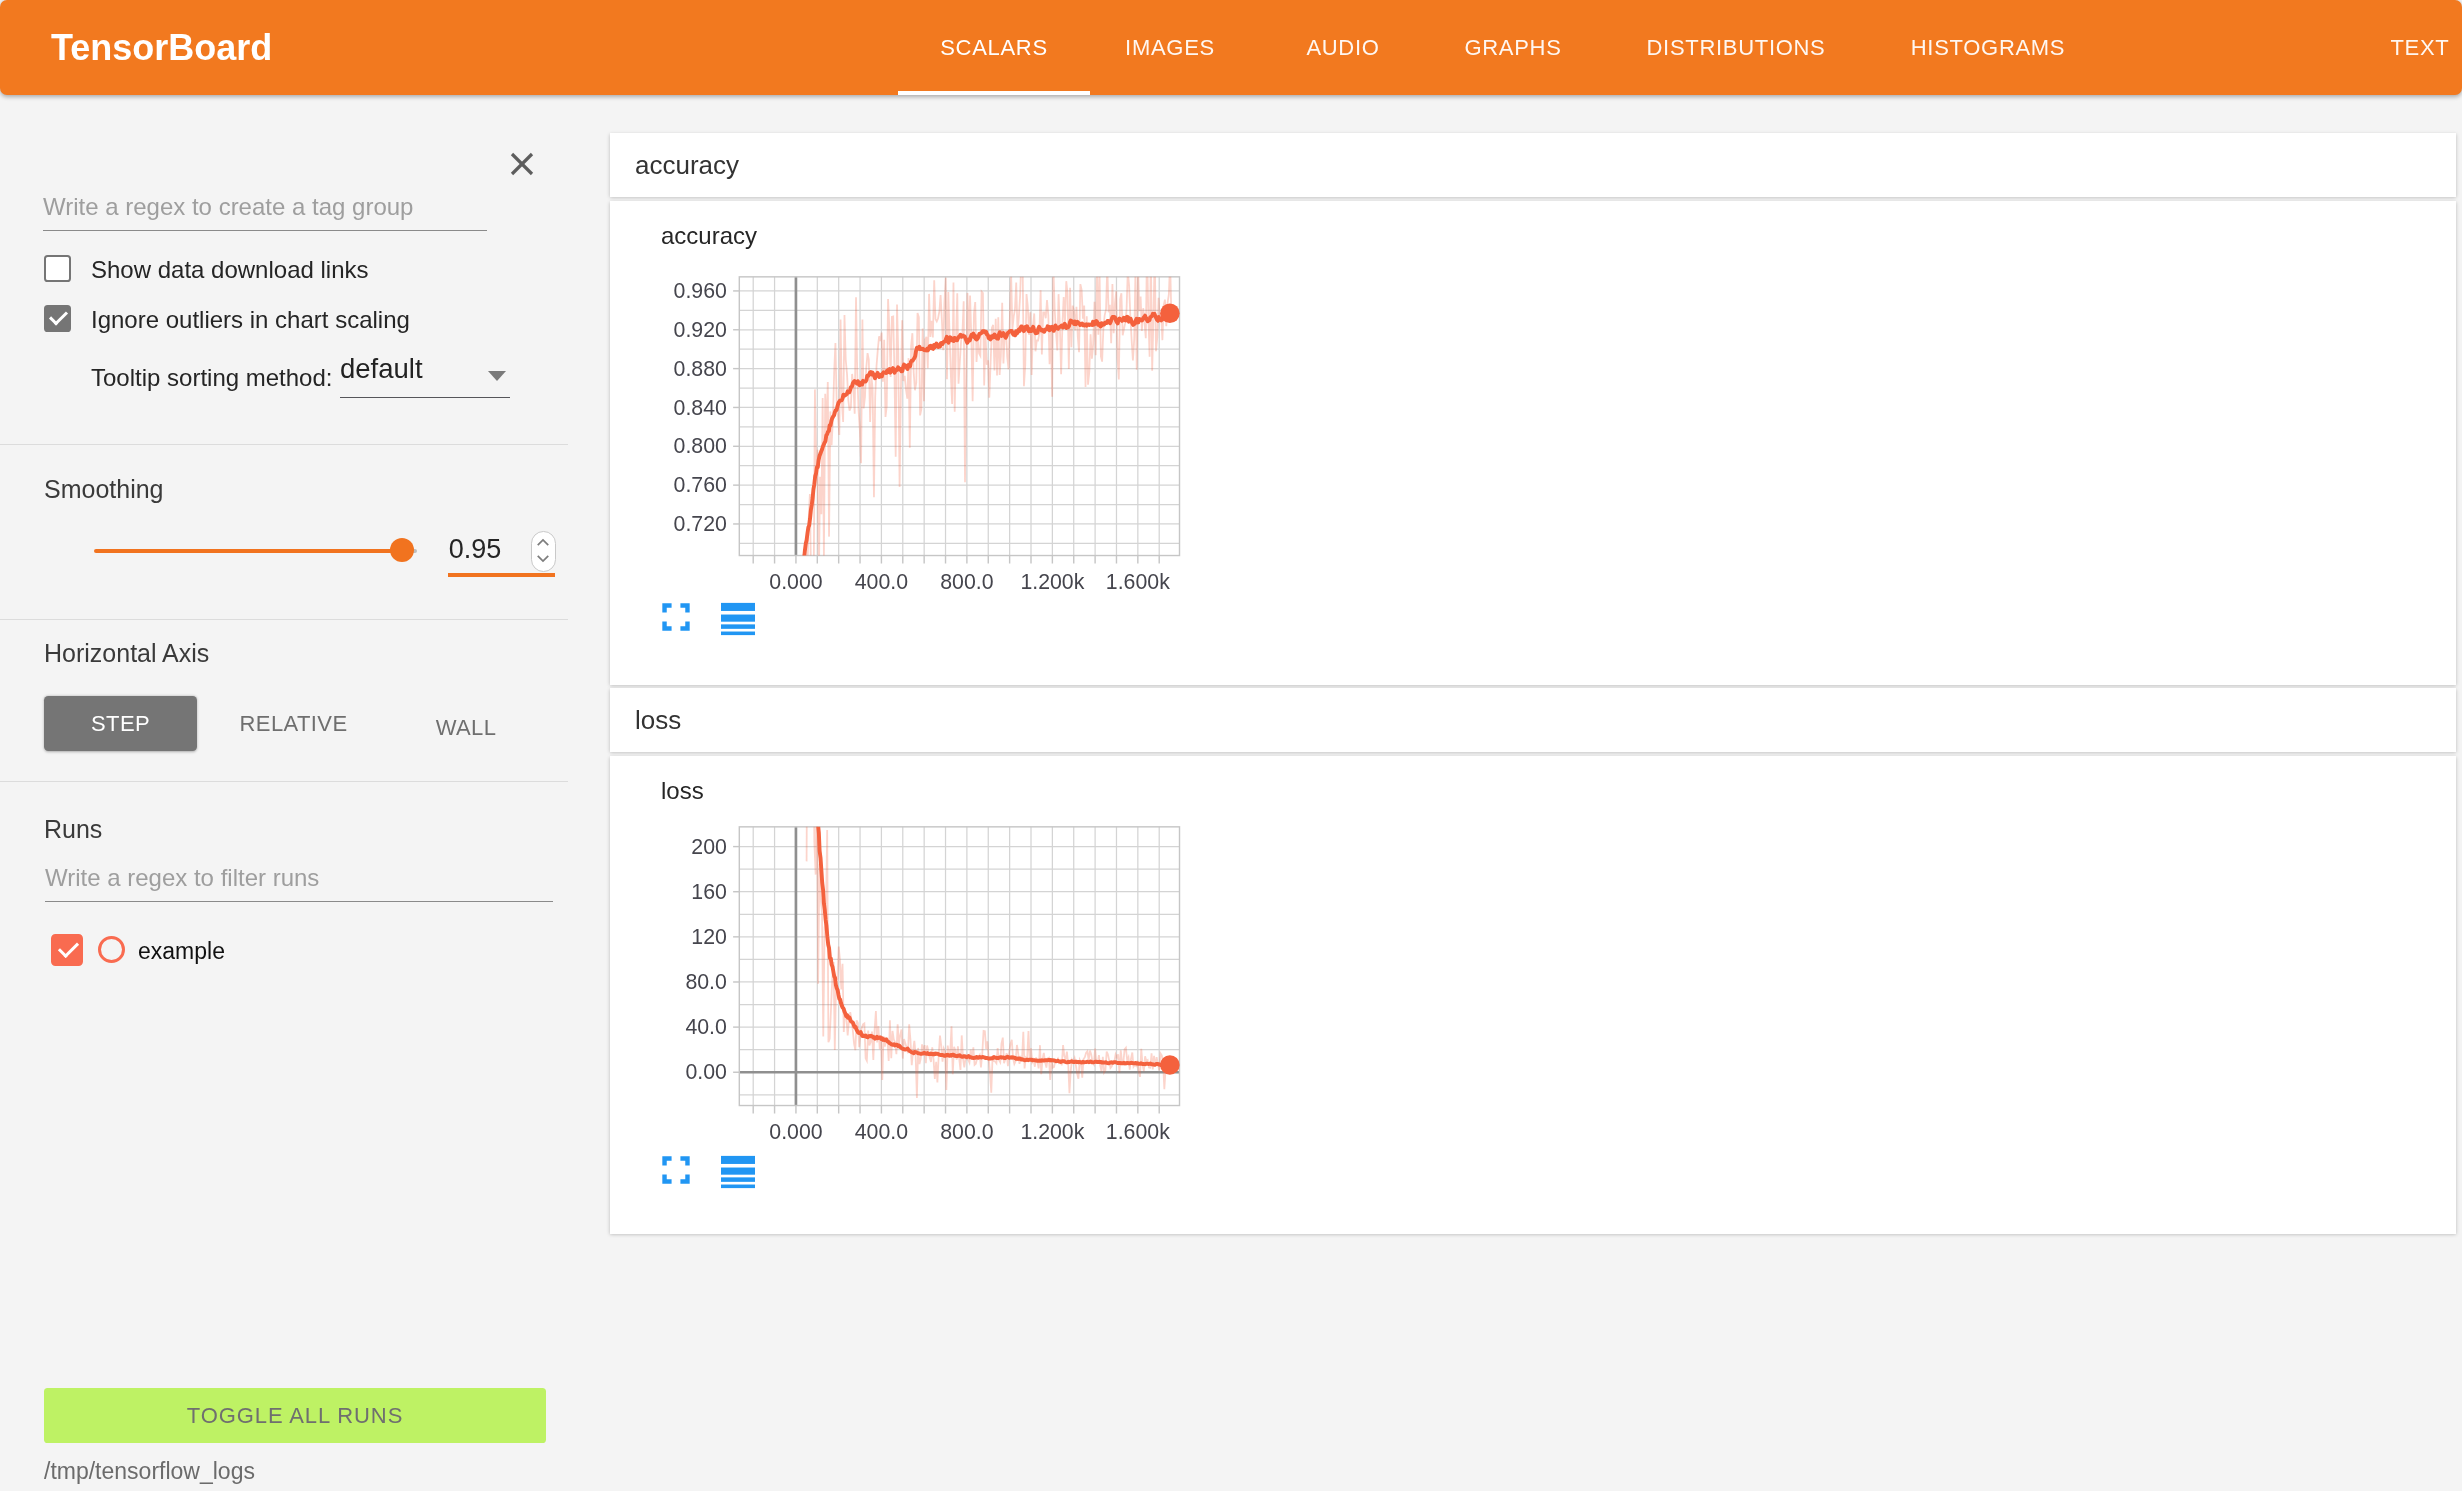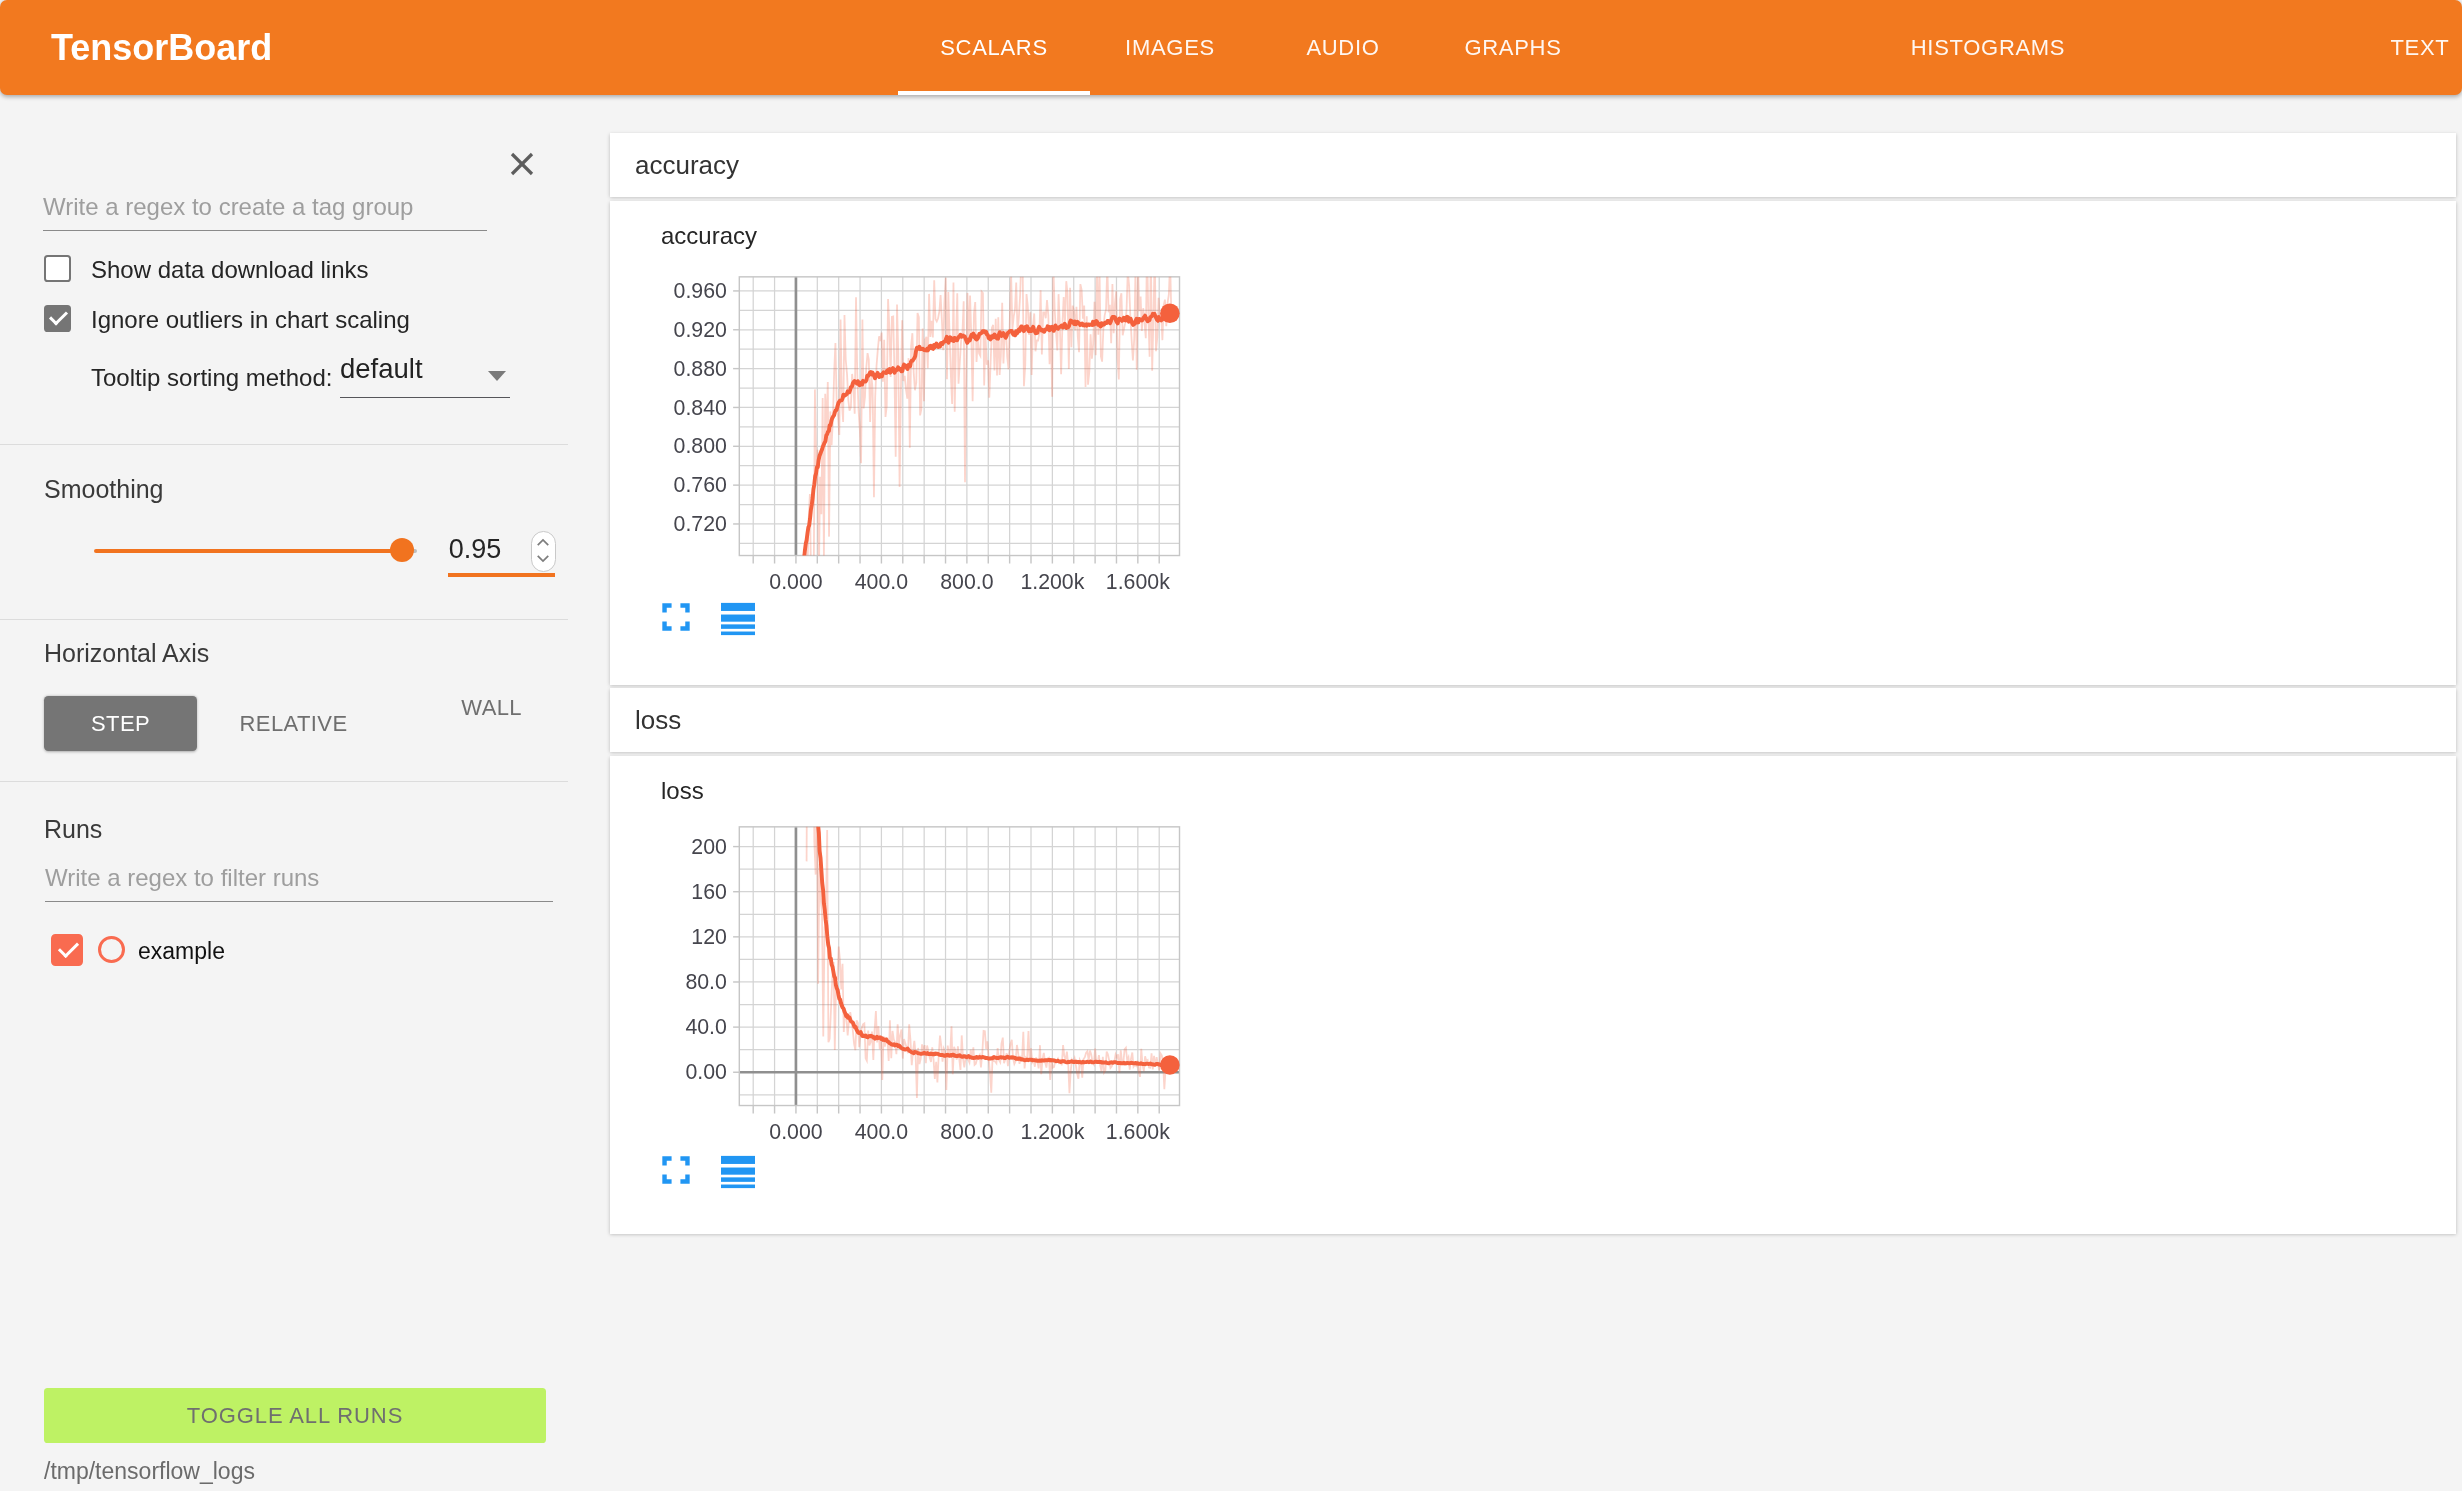--- a/index.html
+++ b/index.html
@@ -50,20 +50,21 @@
 </head>
 <body>
 <div id="app">
 
 <div class="header">
   <div class="hdr-title">TensorBoard</div>
   <div class="tab active" style="left:994px">SCALARS</div>
   <div class="tab" style="left:1170px">IMAGES</div>
   <div class="tab" style="left:1343px">AUDIO</div>
   <div class="tab" style="left:1513px">GRAPHS</div>
+  <div class="tab" style="left:1736px">DISTRIBUTIONS</div>
   <div class="tab" style="left:1988px">HISTOGRAMS</div>
   <div class="tab" style="left:2420px">TEXT</div>
   <div class="tab-indicator"></div>
 </div>
 
 <input class="side-input" style="left: 43px; top: 145px; width: 444px; margin-top: 48px;" placeholder="Write a regex to create a tag group">
 <button class="icon-btn" style="left:504px;top:147px;width:36px;height:36px;">
   <svg width="34" height="34" viewBox="0 0 34 34">
     <line x1="7" y1="7" x2="27" y2="27" stroke="#5d5d5d" stroke-width="3.2"></line>
     <line x1="27" y1="7" x2="7" y2="27" stroke="#5d5d5d" stroke-width="3.2"></line>
@@ -99,21 +100,21 @@
         <path d="M2 2 L8 8 L14 2" stroke="#7d7d7d" stroke-width="2" fill="none"></path>
       </svg>
 </div>
 <div style="position:absolute;left:448px;top:573px;width:107px;height:3.6px;background:#f1731f;"></div>
 
 <div class="divider" style="top:619px;"></div>
 
 <div class="sec-lbl" style="left:44px;top:639px;">Horizontal Axis</div>
 <button class="axis-btn selected" style="left:44px;top:696px;width:153px;">STEP</button>
 <button class="axis-btn" style="left:225px;top:696px;width:137px;">RELATIVE</button>
-<button class="axis-btn" style="left:404px;top:680px;width:124px;text-align:right;">WALL</button>
+<button class="axis-btn" style="left:404px;top:700px;width:124px;">WALL</button>
 
 <div class="divider" style="top:781px;"></div>
 
 <div class="sec-lbl" style="left:44px;top:815px;">Runs</div>
 <input class="side-input" style="left: 45px; top: 864px; width: 508px;" placeholder="Write a regex to filter runs">
 
 <div>
   <div class="cb run checked" style="left:51px;top:934px;">
         <span class="mark"></span>
       </div>

